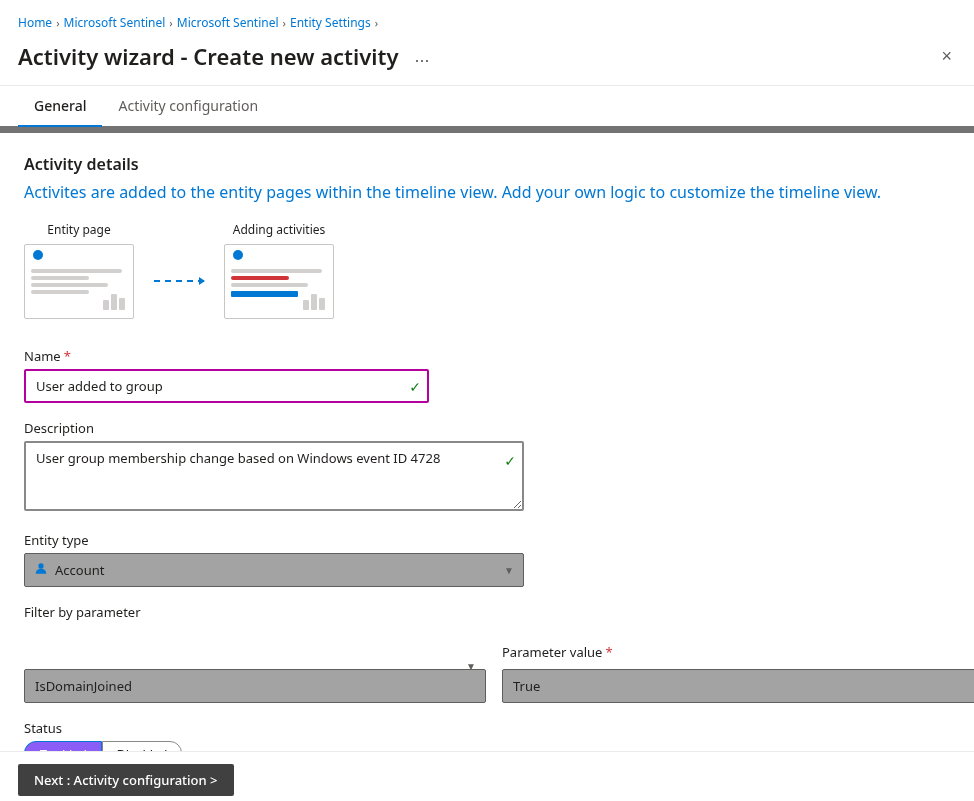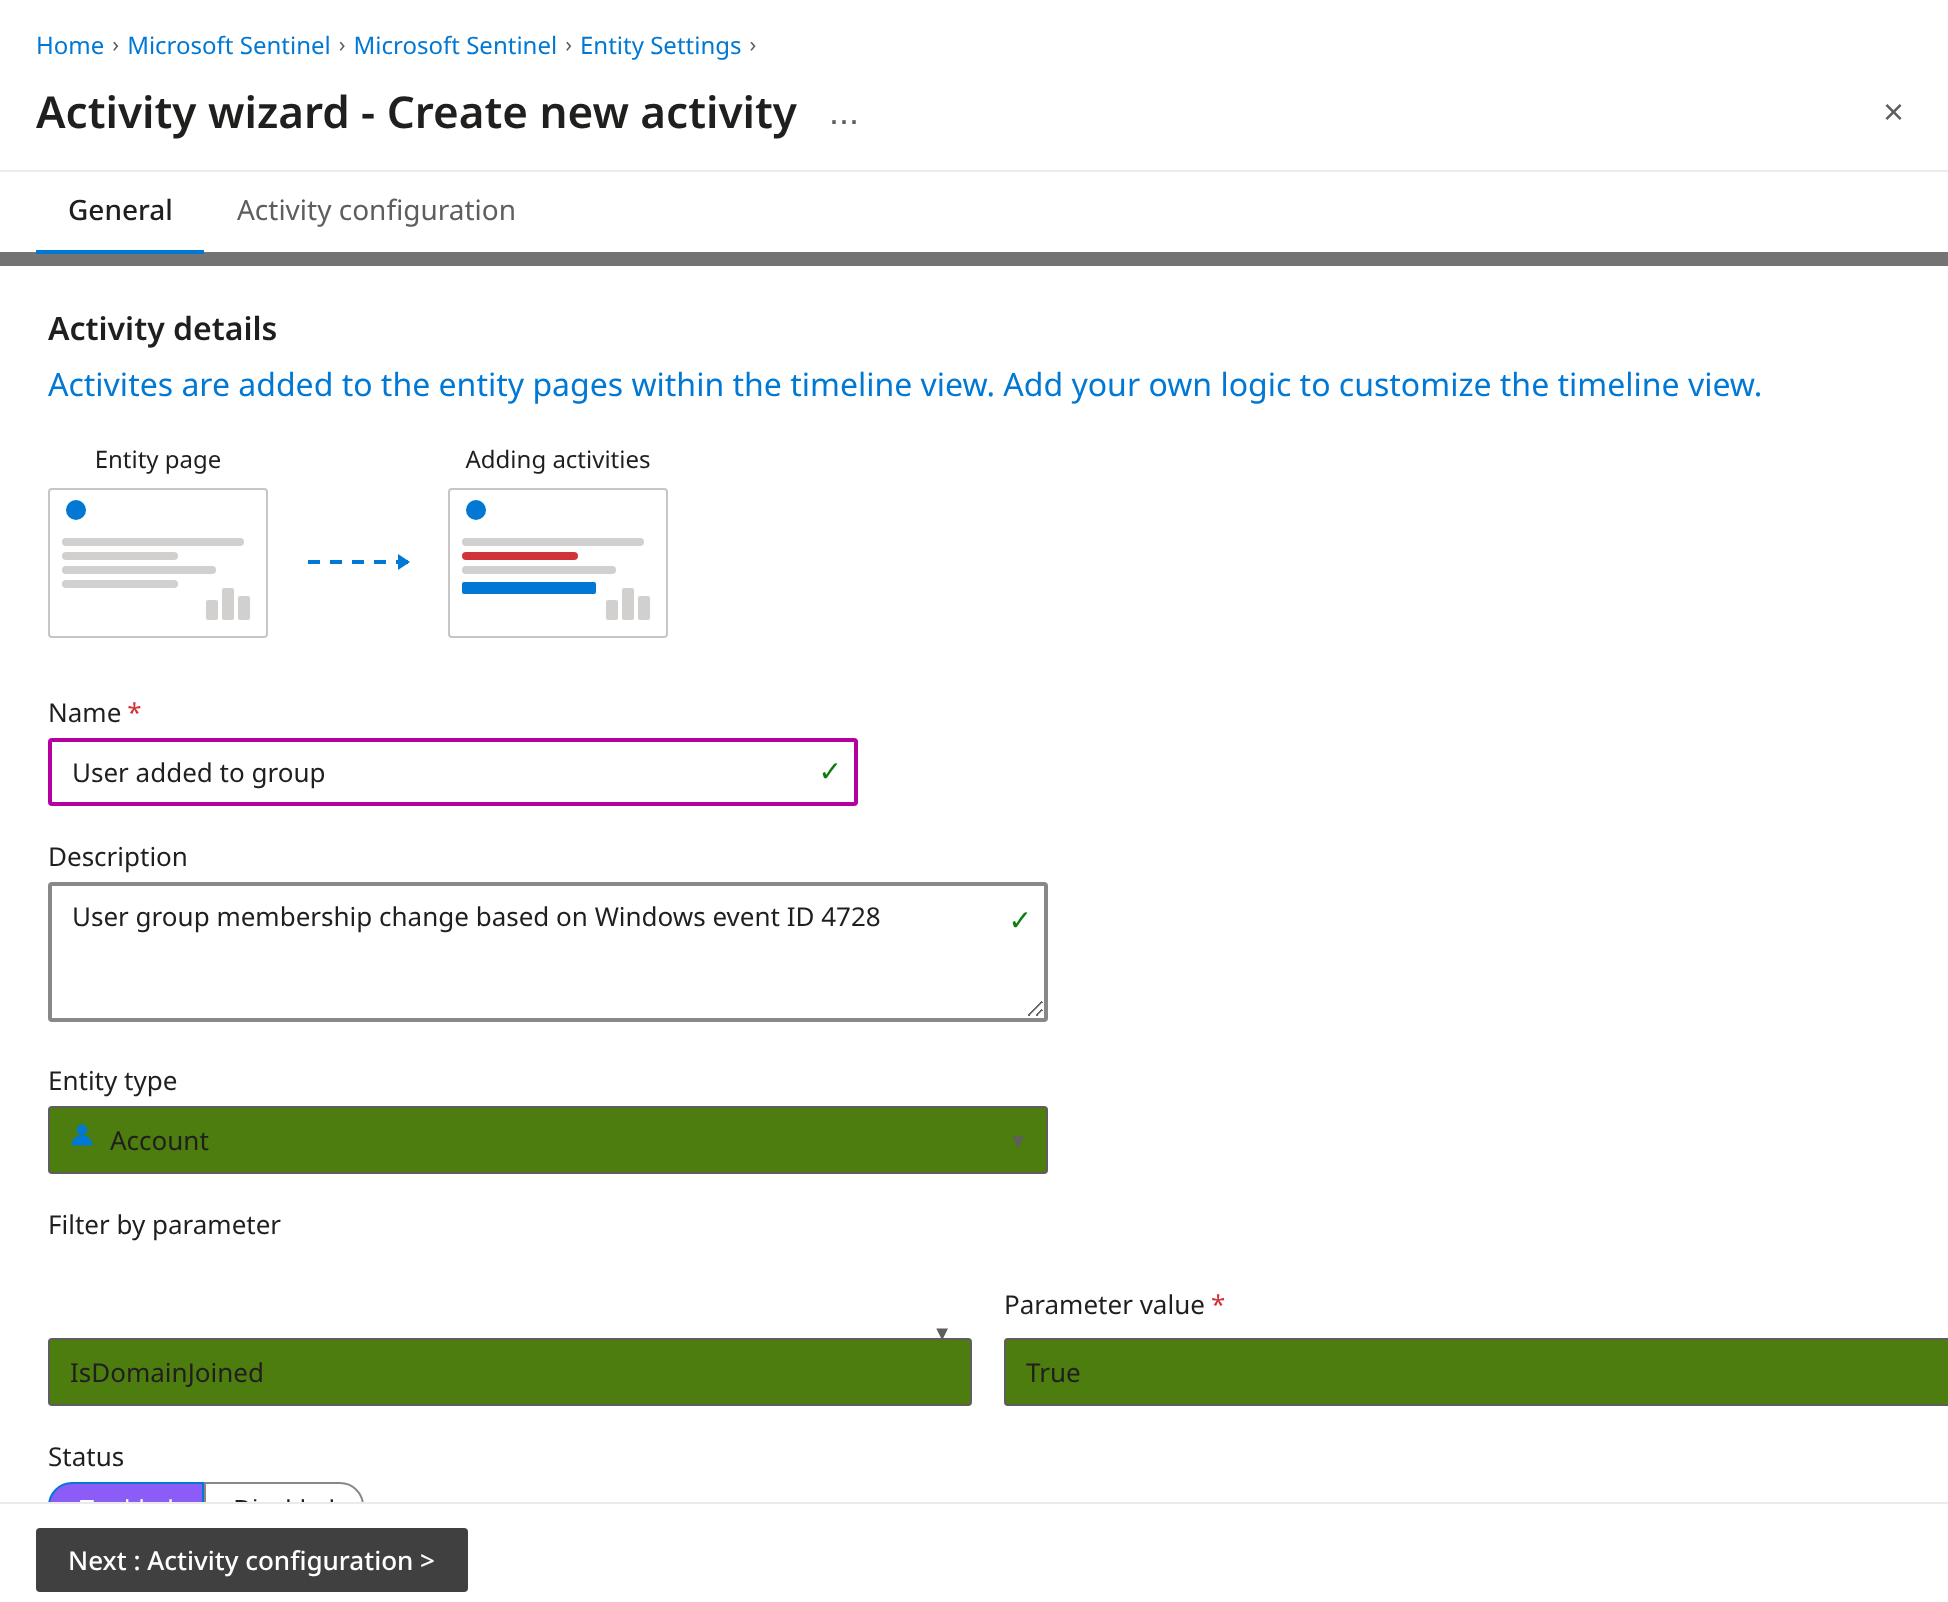--- a/index.html
+++ b/index.html
@@ -252,21 +252,21 @@
       display: inline-block;
     }
     .select-input {
       width: 500px;
       padding: 7px 30px 7px 10px;
       border: 1px solid #605e5c;
       border-radius: 2px;
       font-size: 13px;
       font-family: inherit;
       color: #201f1e;
-      background: #4d7c0f;
+      background: #a3a3a3;
       appearance: none;
       cursor: pointer;
       outline: none;
     }
     .select-arrow {
       position: absolute;
       right: 10px;
       top: 50%;
       transform: translateY(-50%);
       pointer-events: none;

